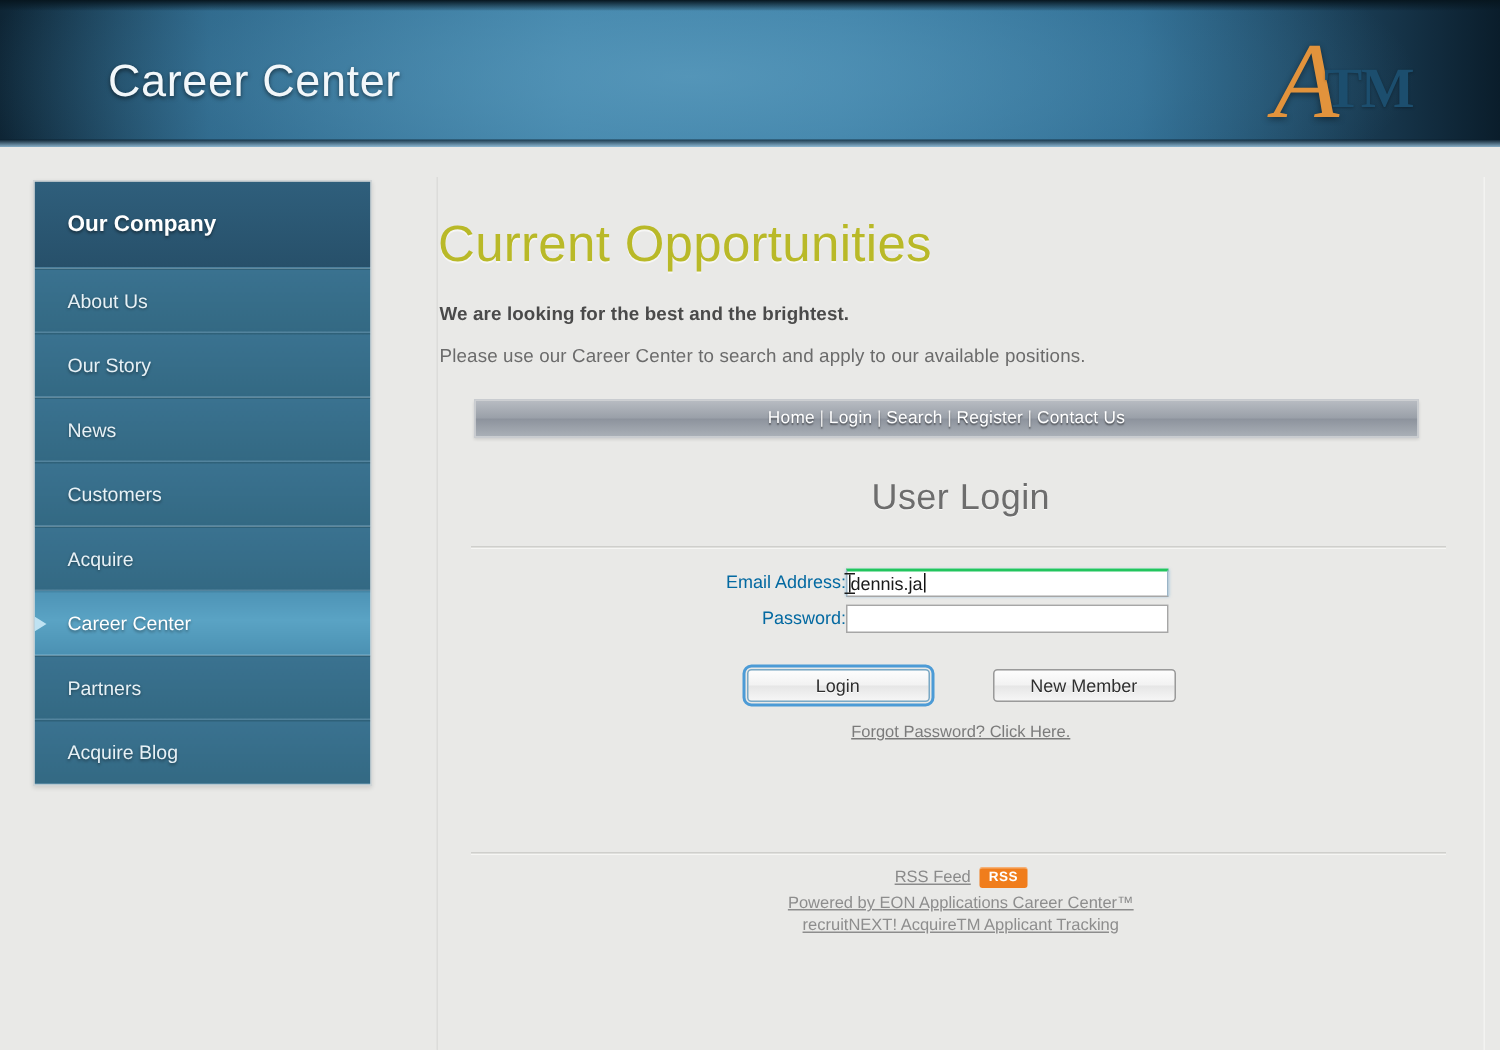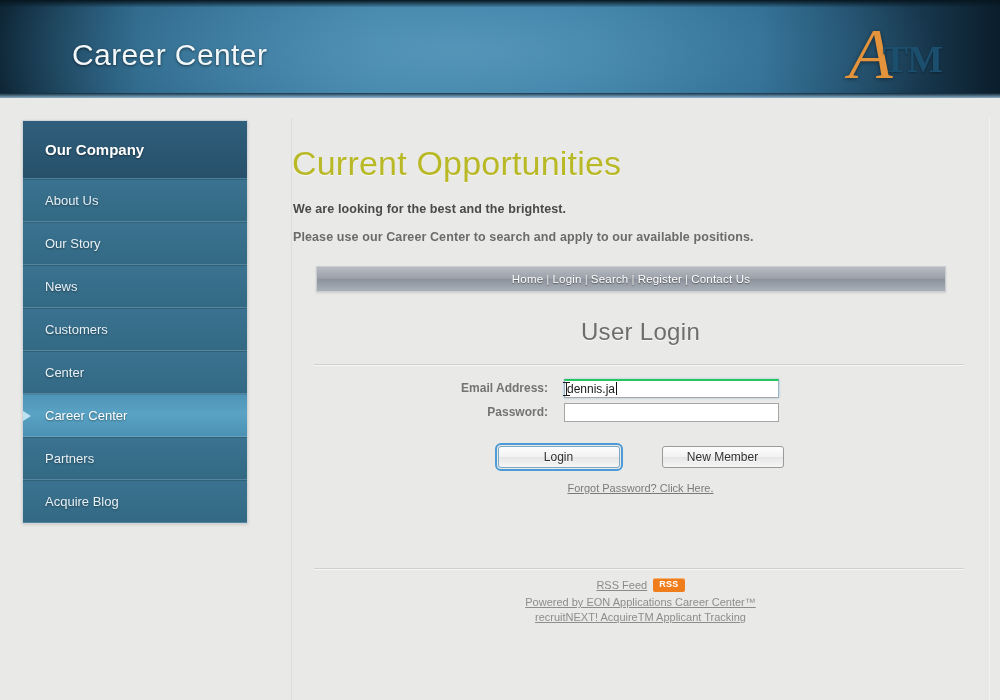--- a/index.html
+++ b/index.html
@@ -95,21 +95,21 @@
   #page-title {
     position: absolute; left: 0; top: 26px;
     font-size: 34px; color: #b9b928; letter-spacing: 0.2px;
     text-shadow: 0 1px 0 rgba(255,255,255,0.6);
   }
   .lead {
     position: absolute; left: 1px; font-size: 12.5px; color: #4a4a4a;
     font-weight: 700; letter-spacing: 0.1px;
   }
   .lead.l1 { top: 84px; }
-  .lead.l2 { top: 112px; font-weight: 700; color: #6b6b6b; }
+  .lead.l2 { top: 112px; font-weight: 400; color: #6b6b6b; }
 
   
   #navbar {
     position: absolute; left: 24px; top: 148px; width: 630px; height: 26px;
     background: linear-gradient(to bottom, #b8bcc2 0%, #9aa0a9 48%, #8d939d 52%, #aab0b7 100%);
     border: 1px solid #c9ccd0;
     display: flex; align-items: center; justify-content: center;
     box-shadow: 0 1px 2px rgba(0,0,0,0.12);
   }
   #navbar .navlinks {
@@ -128,22 +128,22 @@
   .hrule {
     position: absolute; left: 22px; width: 650px; height: 1px;
     background: #cfcfcc; box-shadow: 0 1px 0 #f6f6f4;
   }
   #hr-1 { top: 246px; }
   #hr-2 { top: 450px; }
 
   #form-area { position: absolute; left: 0; top: 258px; width: 697px; }
   .frow { display: flex; align-items: center; justify-content: flex-start; height: 24px; }
   .frow .flabel {
-    width: 272px; text-align: right; padding-right: 16px;
-    font-size: 12px; color: #737373; font-weight: 700;
+    width: 272px; text-align: right; padding-right: 0;
+    font-size: 12px; color: #0369a1; font-weight: 400;
   }
   .fin {
     width: 215px; height: 19px; background: #ffffff;
     border: 1px solid #a6a6a6;
     font-size: 12px; color: #1a1a1a;
     padding: 0 2px; line-height: 17px;
     font-family: "Liberation Sans", sans-serif;
     position: relative;
   }
   .fin.focused {
@@ -241,21 +241,21 @@
     <div class="side-item">
       <span class="arrow"></span>
       <span>News</span>
     </div>
     <div class="side-item">
       <span class="arrow"></span>
       <span>Customers</span>
     </div>
     <div class="side-item">
       <span class="arrow"></span>
-      <span>Center</span>
+      <span>Acquire</span>
     </div>
     <div class="side-item active">
       <span class="arrow"></span>
       <span>Career Center</span>
     </div>
     <div class="side-item">
       <span class="arrow"></span>
       <span>Partners</span>
     </div>
     <div class="side-item">

